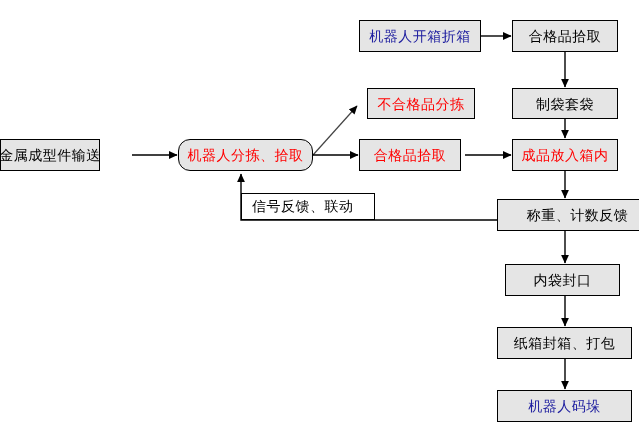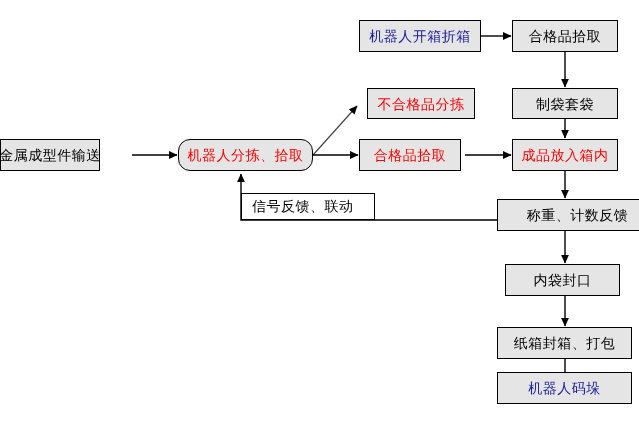--- a/index.html
+++ b/index.html
@@ -158,21 +158,21 @@
   </div>
 
   <div class="node black" style="left:505px; top:264px; width:115px; height:32px;">
     <span>内袋封口</span>
   </div>
 
   <div class="node black" style="left:497px; top:327px; width:135px; height:32px;">
     <span>纸箱封箱、打包</span>
   </div>
 
-  <div class="node blue" style="left:497px; top:372px; width:135px; height:32px;">
+  <div class="node blue" style="left:497px; top:390px; width:135px; height:32px;">
     <span>机器人码垛</span>
   </div>
 
   <div class="label-box" style="left:241px; top:193px; width:134px; height:27px;text-align:center;">
     <span>信号反馈、联动</span>
   </div>
 
 </div>
 
 </body></html>

